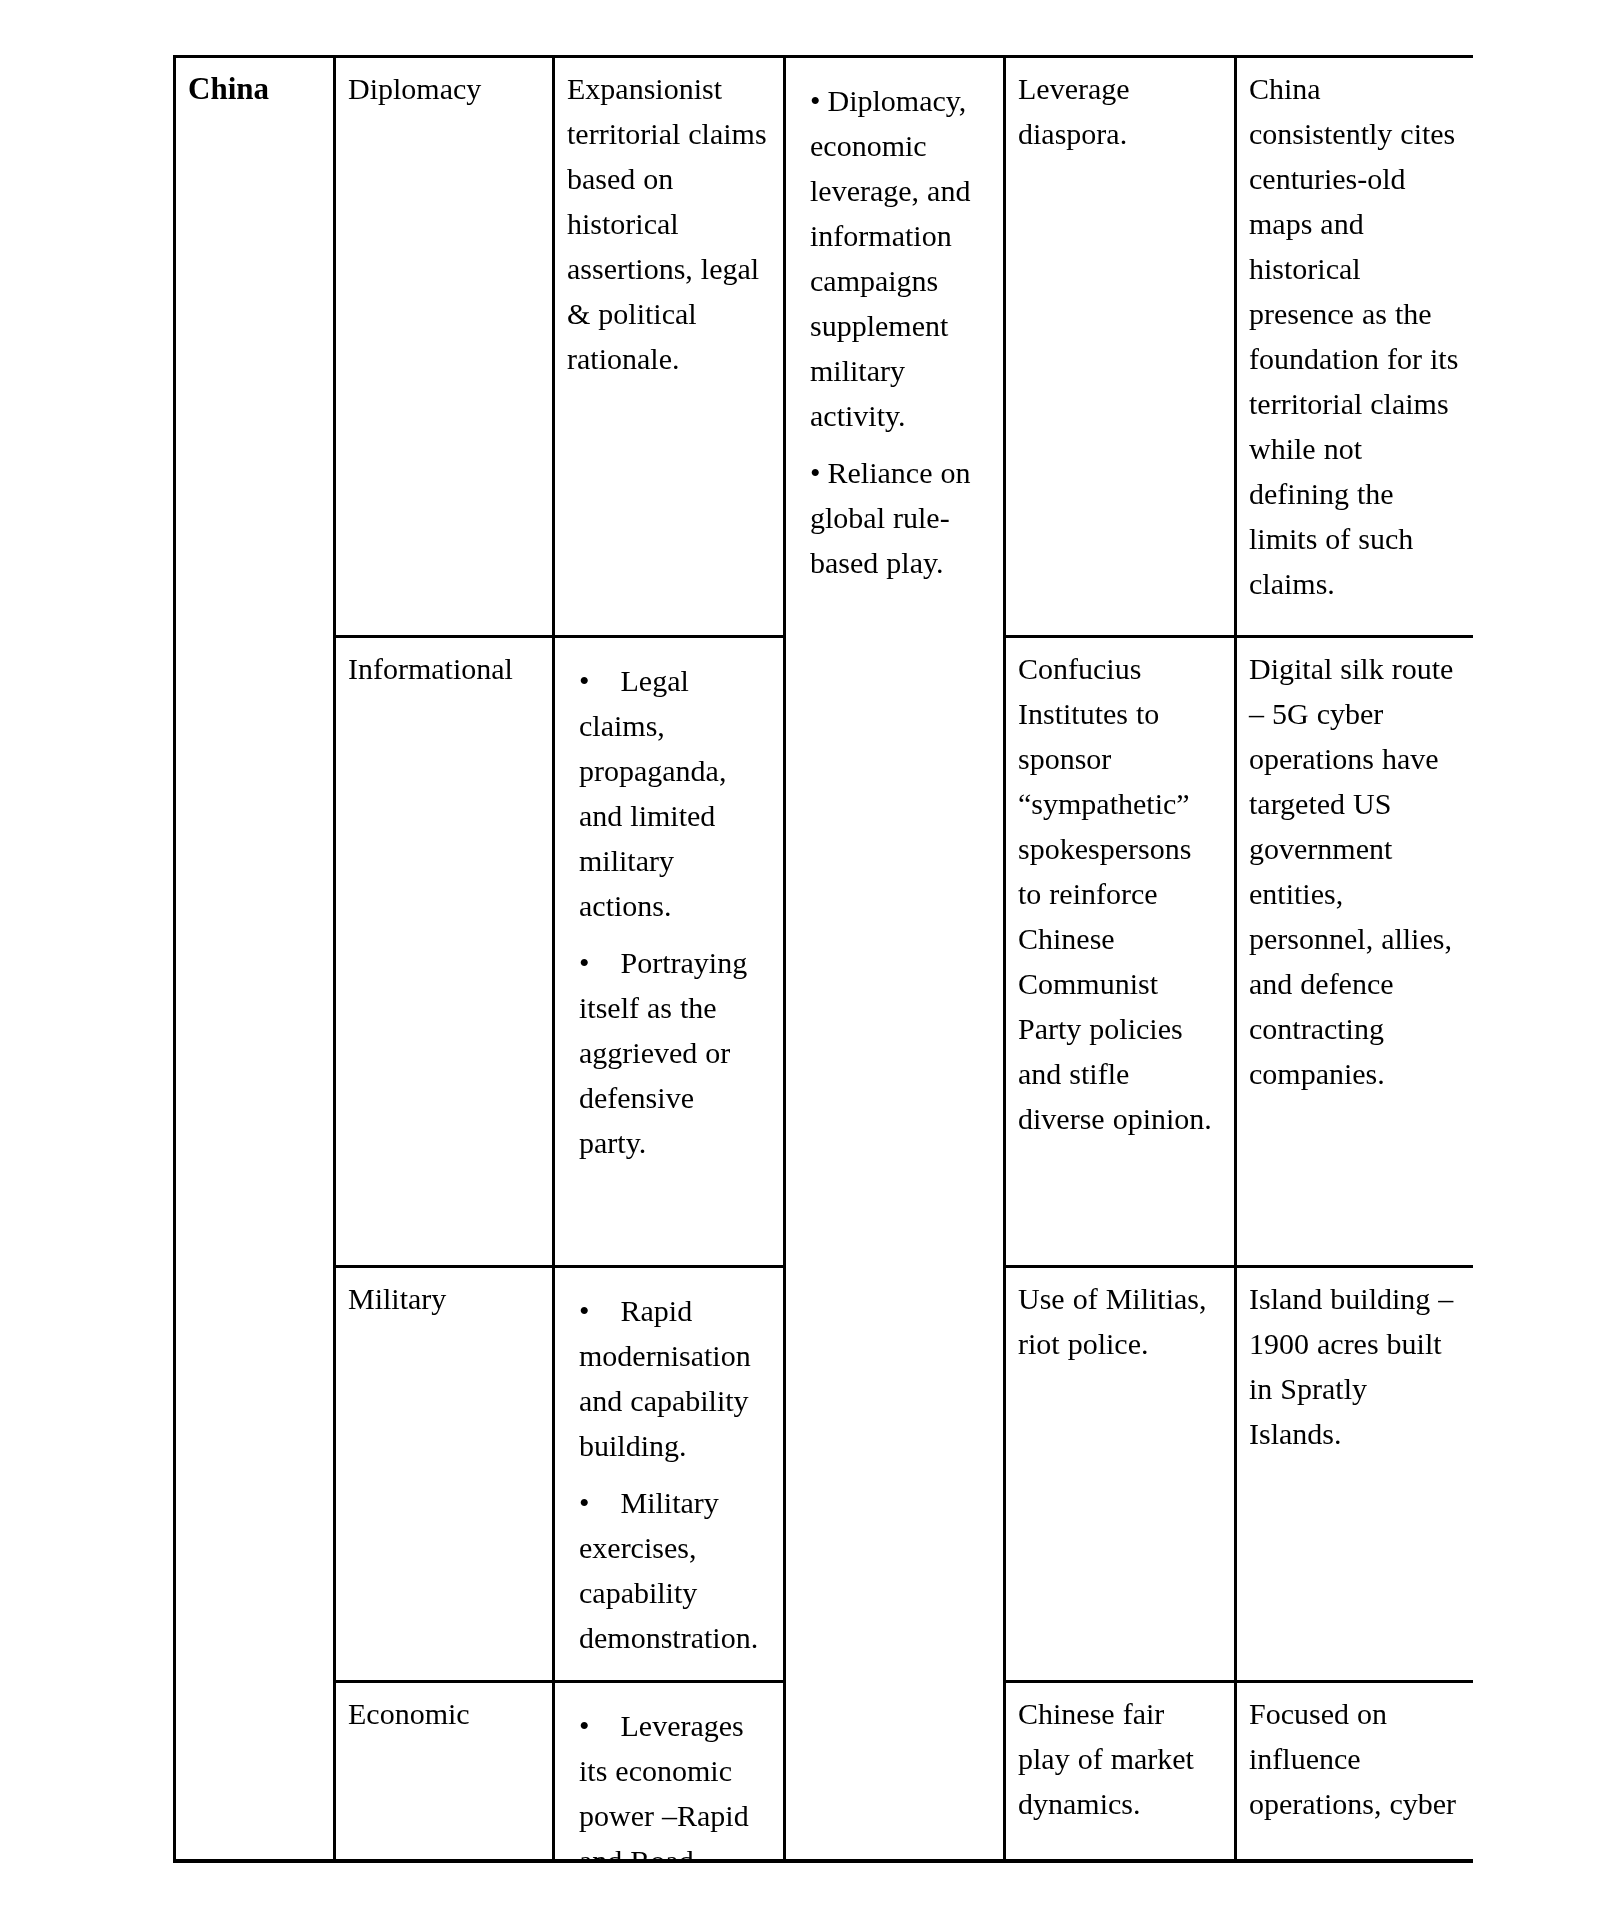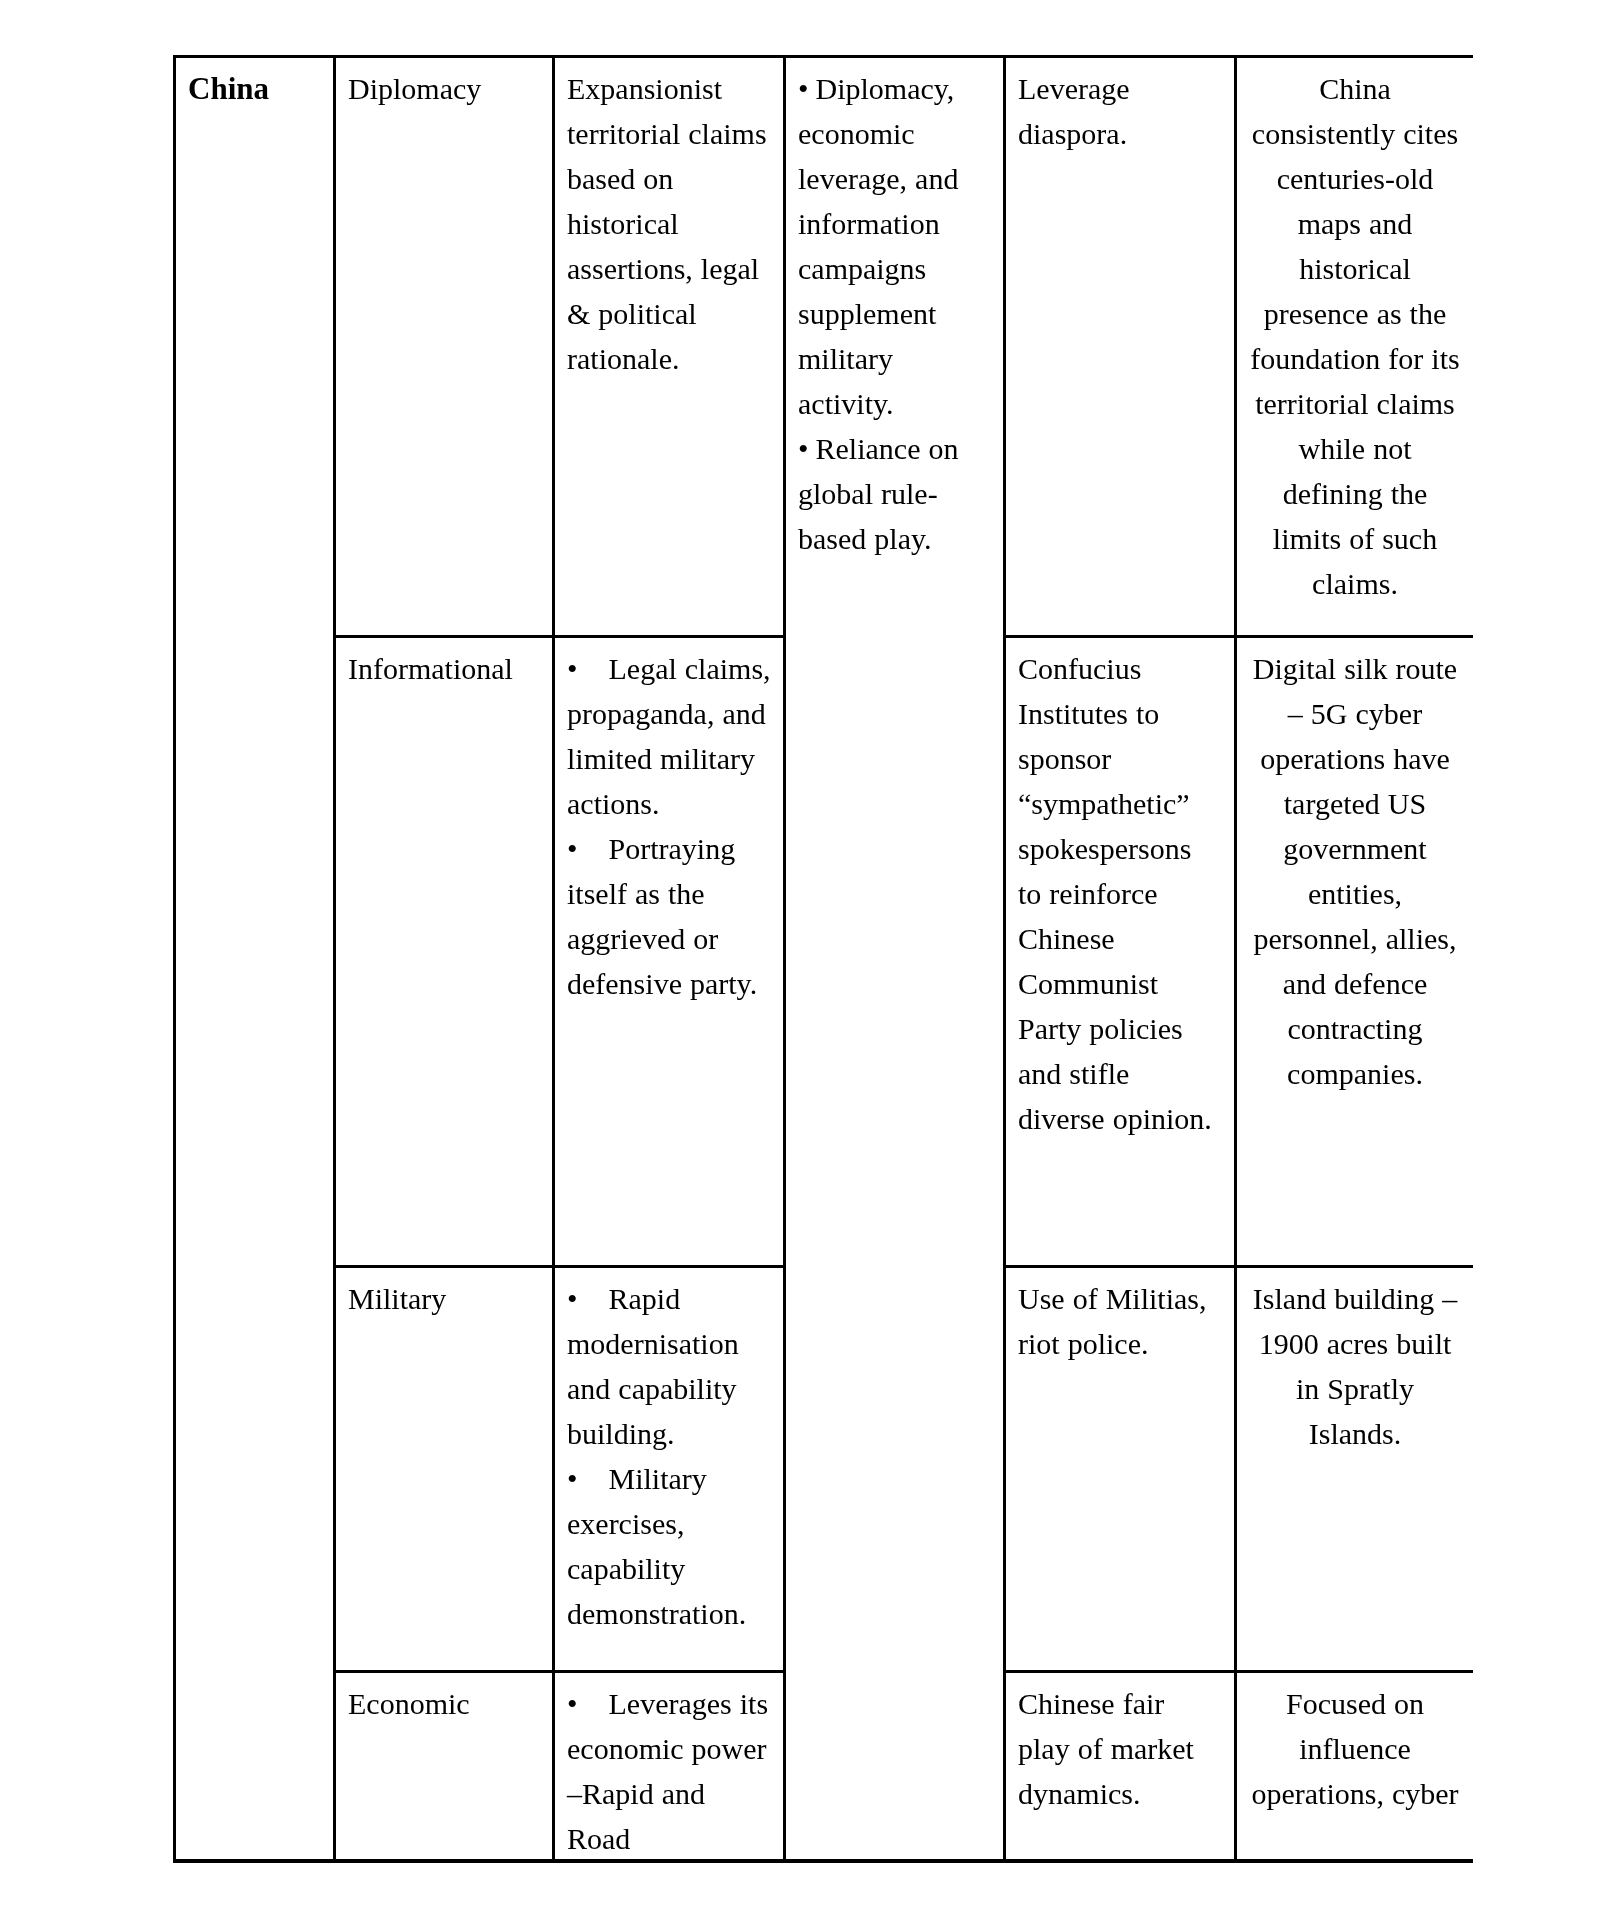--- a/index.html
+++ b/index.html
@@ -37,23 +37,23 @@
   tr.r2 { height: 630px; }
   tr.r3 { height: 405px; }
   tr.r4 { height: 186px; }
   td.country-cell .txt { font-weight: bold; font-size: 31px; }
   
   td.c3-p   { padding-right: 20px; }  
   td.c3-b   { padding-right: 31px; }  
   td.c5-r2  { padding-right: 38px; }
   td.c5-r3  { padding-right: 8px; margin-top: 24px;  }
   td.c5-r4  { padding-right: 26px; }
-  td.c6     { padding-right: 38px; text-align: center; }
+  td.c6     { padding-right: 38px; }
   td.c6-r1  { padding-right: 36px; }
-  .bi { margin: 0; }
+  .bi { margin: 12px; }
   
   .b4::before { content: "\2022"; margin-right: 7px; }
   
   .b3::before { content: "\2022"; margin-right: 31px; }
   .bottom-border {
     position: absolute;
     left: 173px;
     top: 1859px;
     width: 1300px;
     height: 4px;

